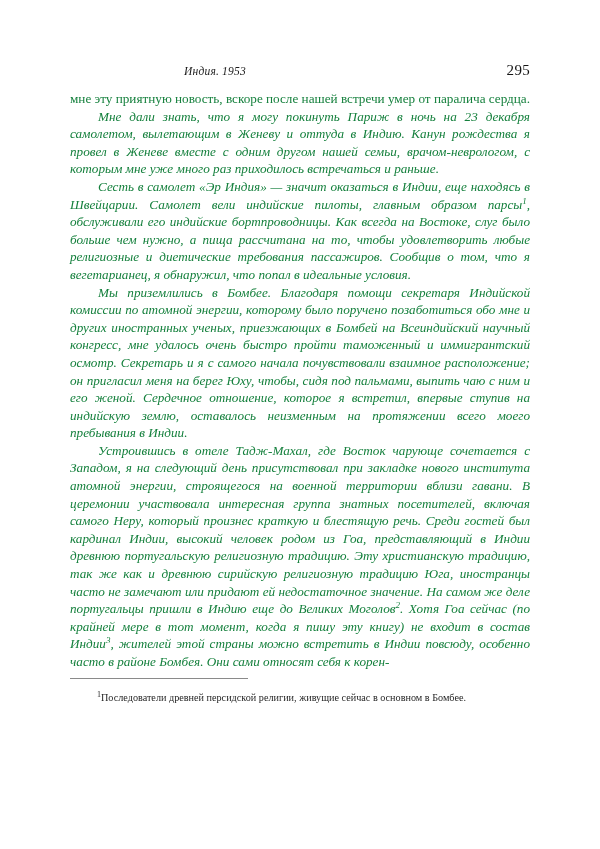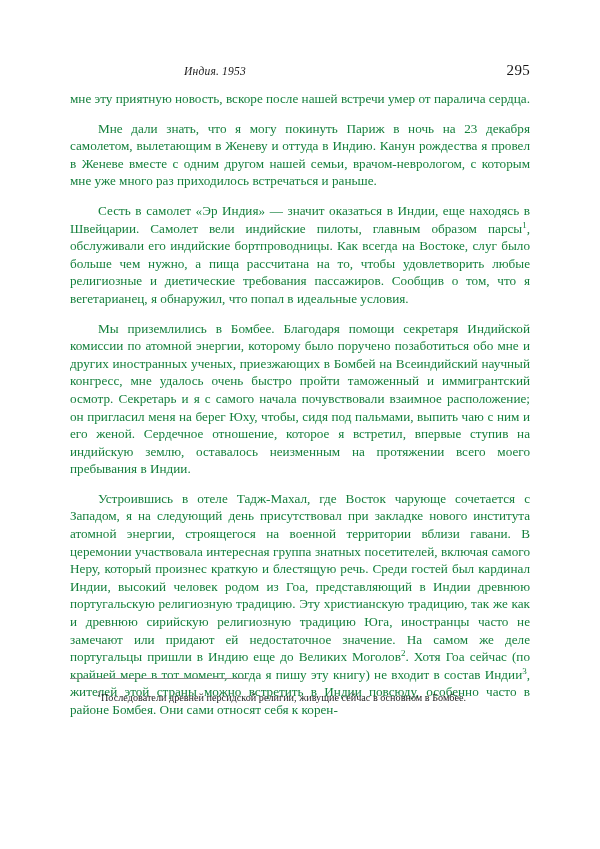--- a/index.html
+++ b/index.html
@@ -61,21 +61,22 @@
     line-height: 17.6px;
     text-align: justify;
     text-justify: inter-word;
     color: #15803d;
     hyphens: none;
   }
   .para.indent {
     text-indent: 28px;
   }
   .para + .para {
-    margin-top: 12px;
+    margin-top: 0;
+    font-style: italic;
   }
   sup.fn {
     font-size: 9px;
     vertical-align: super;
     line-height: 0;
   }
 
   
   .footnotes {
     position: absolute;

